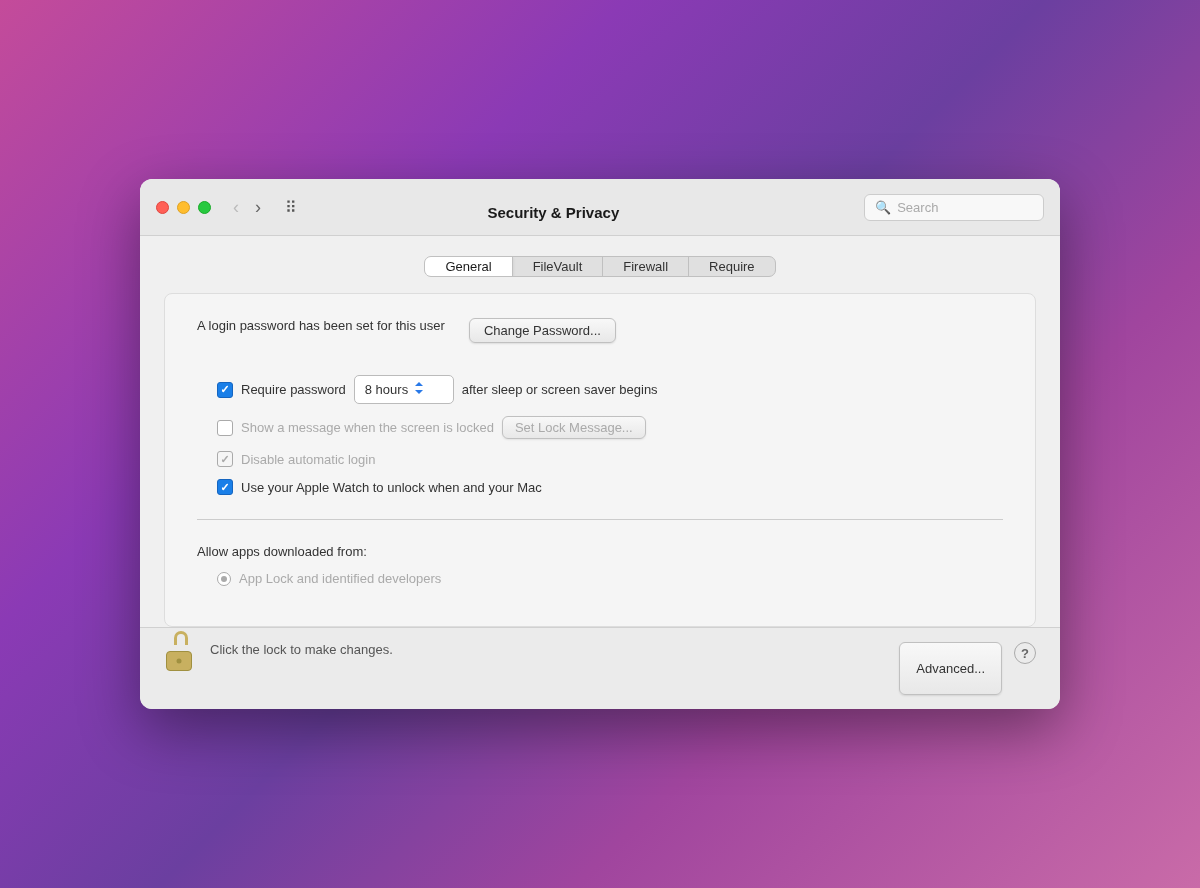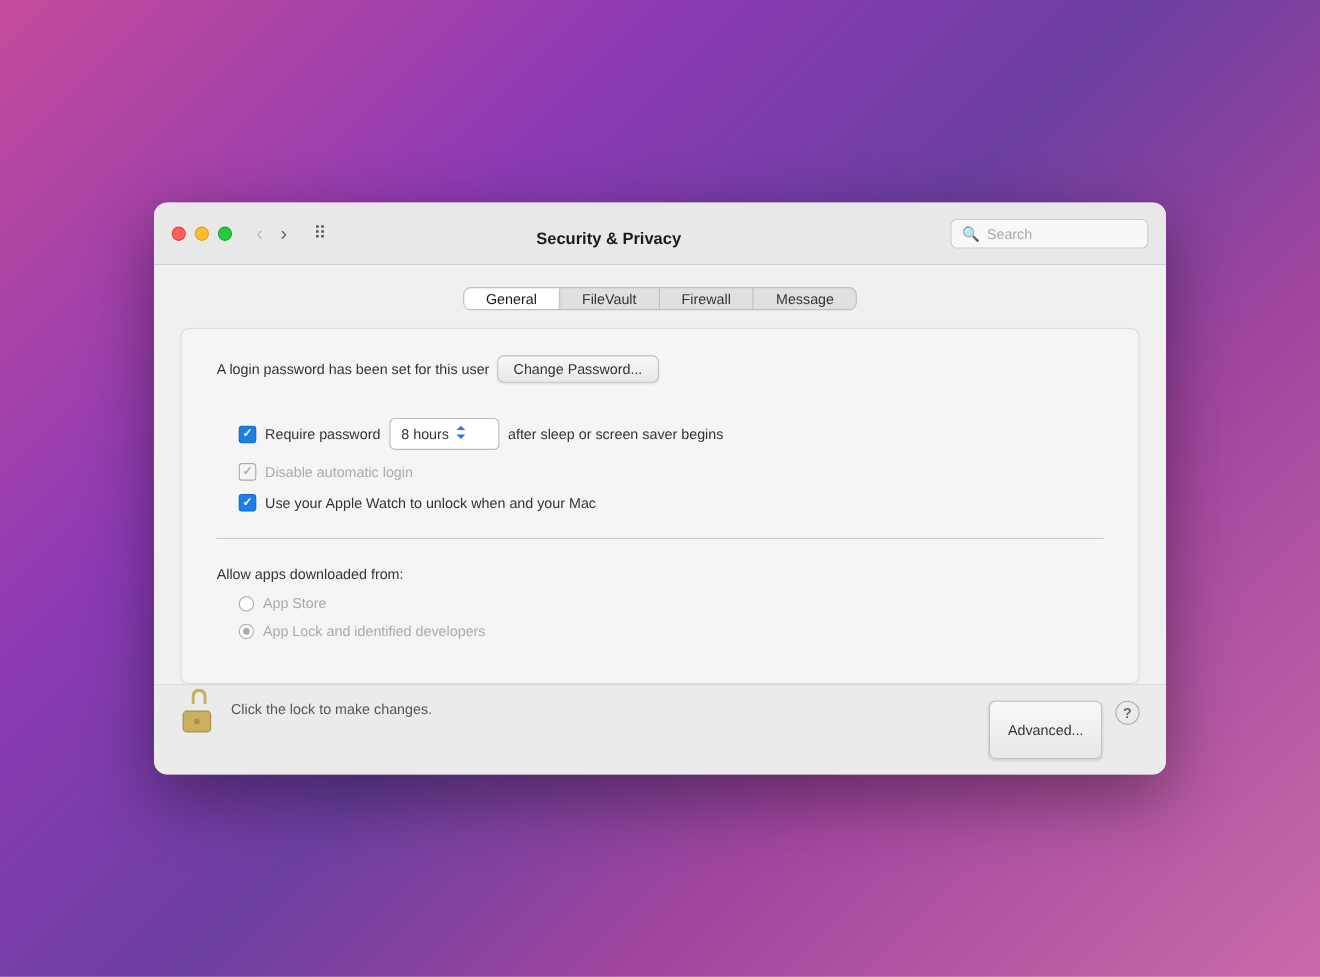--- a/index.html
+++ b/index.html
@@ -166,22 +166,22 @@
       background: #f5f5f5;
       border: 1px solid #ddd;
       border-radius: 8px;
       padding: 24px 32px;
       flex: 1;
     }
 
     
     .login-row {
       display: flex;
-      align-items: center;
-      gap: 7px;
+      align-items: flex-start;
+      gap: 24px;
       margin-bottom: 32px;
     }
 
     .login-text {
       font-size: 13px;
       color: #333;
     }
 
     .change-password-btn {
       background: linear-gradient(to bottom, #f8f8f8, #e8e8e8);
@@ -456,21 +456,21 @@
     </div>
   </div>
 
   <div class="content">
 
     <div class="tab-bar">
       <div class="tab-group">
         <button class="tab active">General</button>
         <button class="tab">FileVault</button>
         <button class="tab">Firewall</button>
-        <button class="tab">Message</button>
+        <button class="tab">Require</button>
       </div>
     </div>
 
     <div class="main-panel">
 
       <div class="login-row">
         <span class="login-text">A login password has been set for this user</span>
         <button class="change-password-btn">Change Password...</button>
       </div>
 
@@ -484,20 +484,25 @@
           <div class="dropdown">
             <span>8 hours</span>
             <span class="dropdown-arrow" style="color: rgb(41, 121, 232); font-size: 18px; line-height: 1;"><svg width="14" height="18" viewBox="0 0 14 18" fill="none">
     <path d="M7 3L3 7h8L7 3z" fill="#2979e8"></path>
     <path d="M7 15L3 11h8L7 15z" fill="#2979e8"></path>
   </svg></span>
           </div>
           <span class="option-label">after sleep or screen saver begins</span>
         </div>
 
+        <div class="option-row">
+          <div class="checkbox"></div>
+          <span class="option-label dim">Show a message when the screen is locked</span>
+          <button class="lock-msg-btn">Set Lock Message...</button>
+        </div>
 
         <div class="option-row">
           <div class="checkbox checked-dim">
             <span class="checkbox-check-dim">✓</span>
           </div>
           <span class="option-label dim">Disable automatic login</span>
         </div>
 
         <div class="option-row">
           <div class="checkbox checked">
@@ -506,24 +511,20 @@
           <span class="option-label">Use your Apple Watch to unlock when and your Mac</span>
         </div>
 
       </div>
 
       <hr class="divider">
 
       <div class="allow-section">
         <div class="allow-title">Allow apps downloaded from:</div>
         <div class="radio-group">
-          <div class="radio-row">
-            <div class="radio"></div>
-            <span class="radio-label">App Store</span>
-          </div>
           <div class="radio-row">
             <div class="radio selected"></div>
             <span class="radio-label">App Lock and identified developers</span>
           </div>
         </div>
       </div>
 
     </div>
 
   </div>

